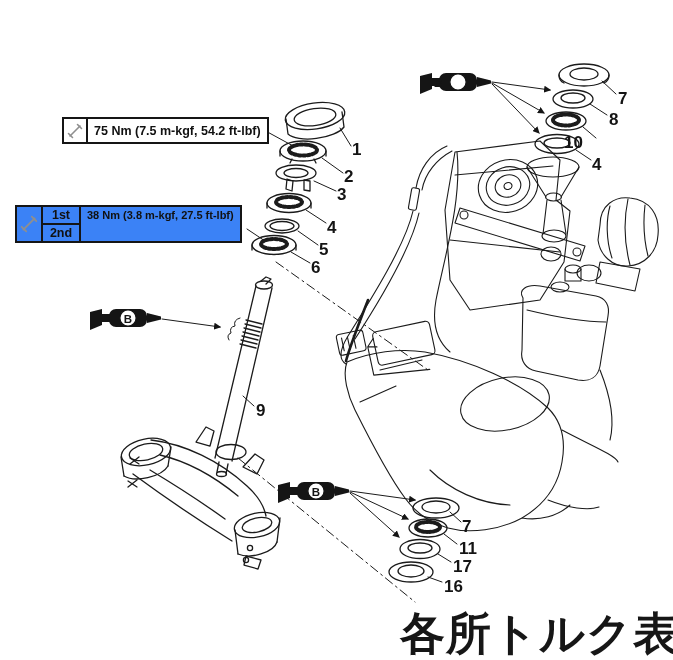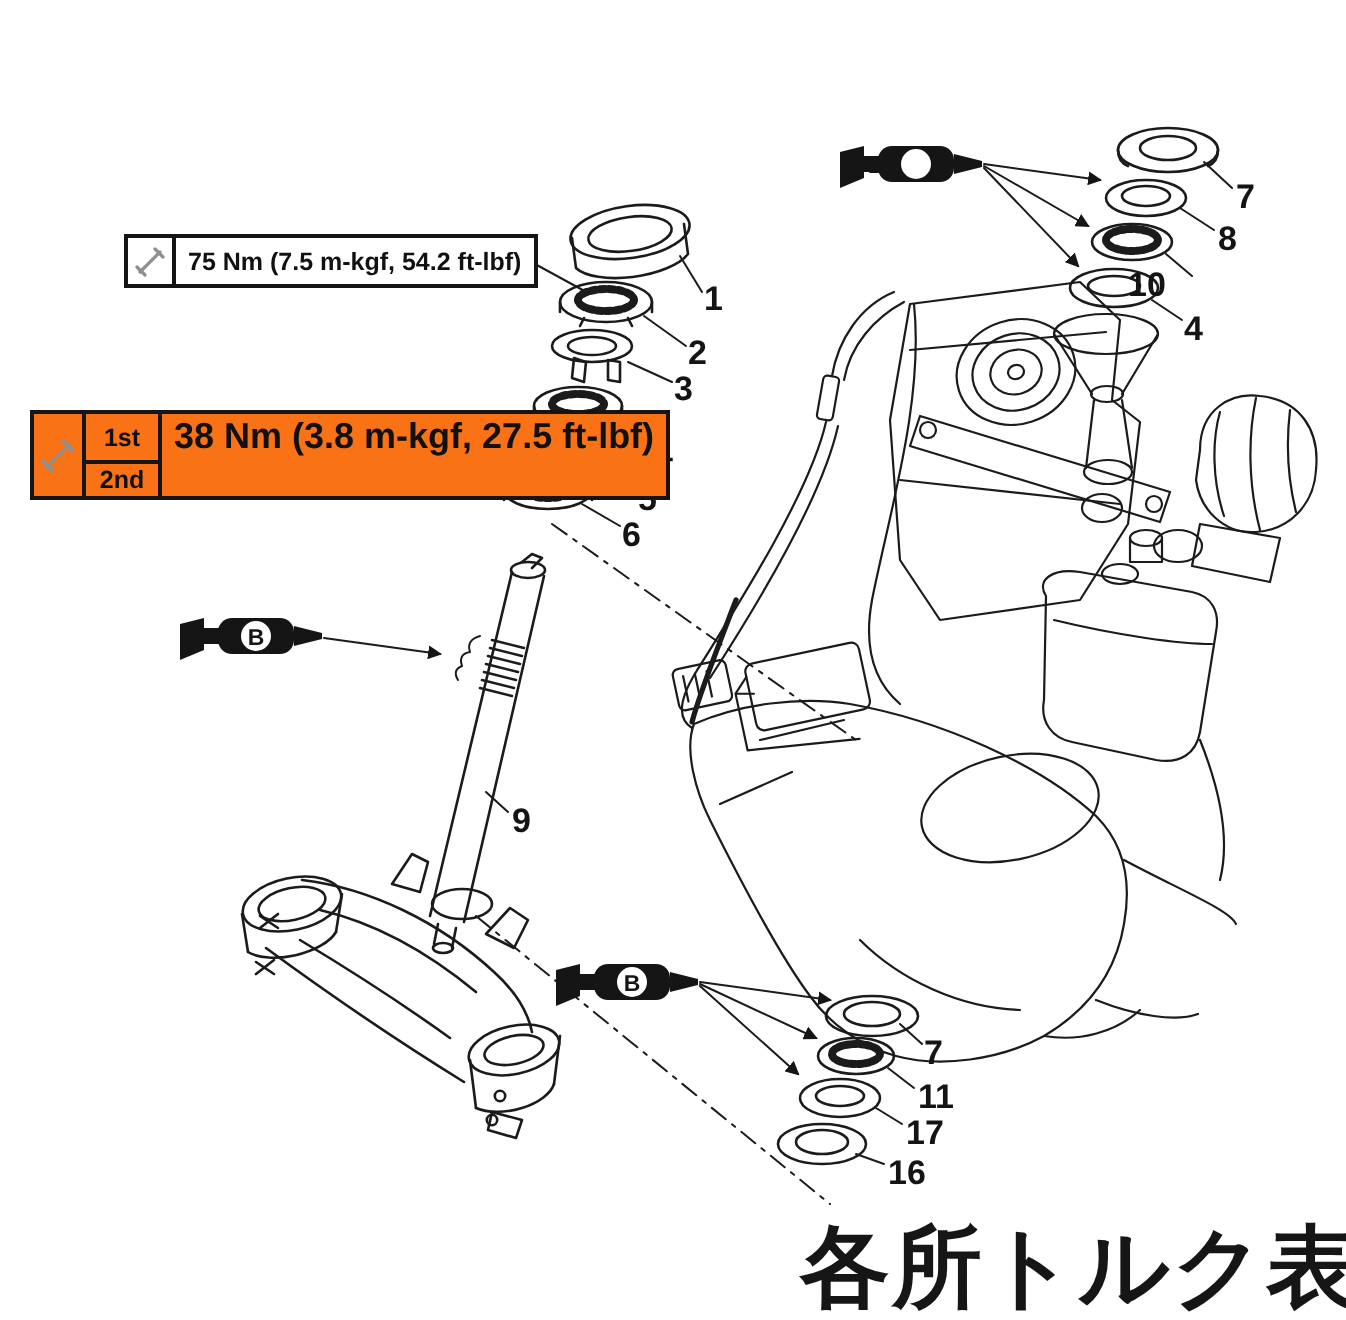--- a/index.html
+++ b/index.html
@@ -3,25 +3,25 @@
 <meta charset="utf-8">
 <style>
   html,body{margin:0;padding:0;background:#fff;}
   #stage{position:relative;width:673px;height:660px;background:#fff;overflow:hidden;
          font-family:"Liberation Sans",sans-serif;color:#111;}
   #art{position:absolute;left:0;top:0;}
   .callout{position:absolute;font-weight:bold;font-size:17px;color:#141414;line-height:1;}
   .tq-box{position:absolute;display:flex;align-items:stretch;border:2px solid #151515;background:#fff;}
   .tq-icon{display:flex;align-items:center;justify-content:center;border-right:2px solid #151515;}
   .tq-text{display:flex;align-items:center;padding:1px 6px;font-weight:bold;font-size:12.5px;white-space:nowrap;}
-  .tq-grid{position:absolute;display:grid;grid-template-columns:26px 38px auto;border:2px solid #151515;background:#f97316;}
+  .tq-grid{position:absolute;display:grid;grid-template-columns:26px 38px auto;border:2px solid #151515;background:#3b82f6;}
   .tq-grid .gi{grid-row:1 / span 2;display:flex;align-items:center;justify-content:center;border-right:2px solid #151515;}
   .tq-grid .gs{display:flex;align-items:center;justify-content:center;font-weight:bold;font-size:12.5px;
                border-right:2px solid #151515;padding:1px 3px;}
-  .tq-grid .gv{display:flex;align-items:center;font-weight:bold;font-size:18px;padding:1px 6px;white-space:nowrap;}
+  .tq-grid .gv{display:flex;align-items:center;font-weight:bold;font-size:11px;padding:1px 6px;white-space:nowrap;}
   .tq-grid .row2{border-top:2px solid #151515;}
   #watermark{position:absolute;left:183px;top:350px;font-size:42px;font-weight:bold;font-style:italic;
              letter-spacing:7px;color:rgba(255,255,255,0);-webkit-text-stroke:2.2px #d3d3d3;white-space:nowrap;}
   #caption{position:absolute;left:400px;top:604px;font-size:45px;font-weight:bold;color:#161616;
            letter-spacing:1px;white-space:nowrap;font-family:"Liberation Sans",sans-serif;}
 </style>
 </head>
 <body>
 
 <div id="stage">

